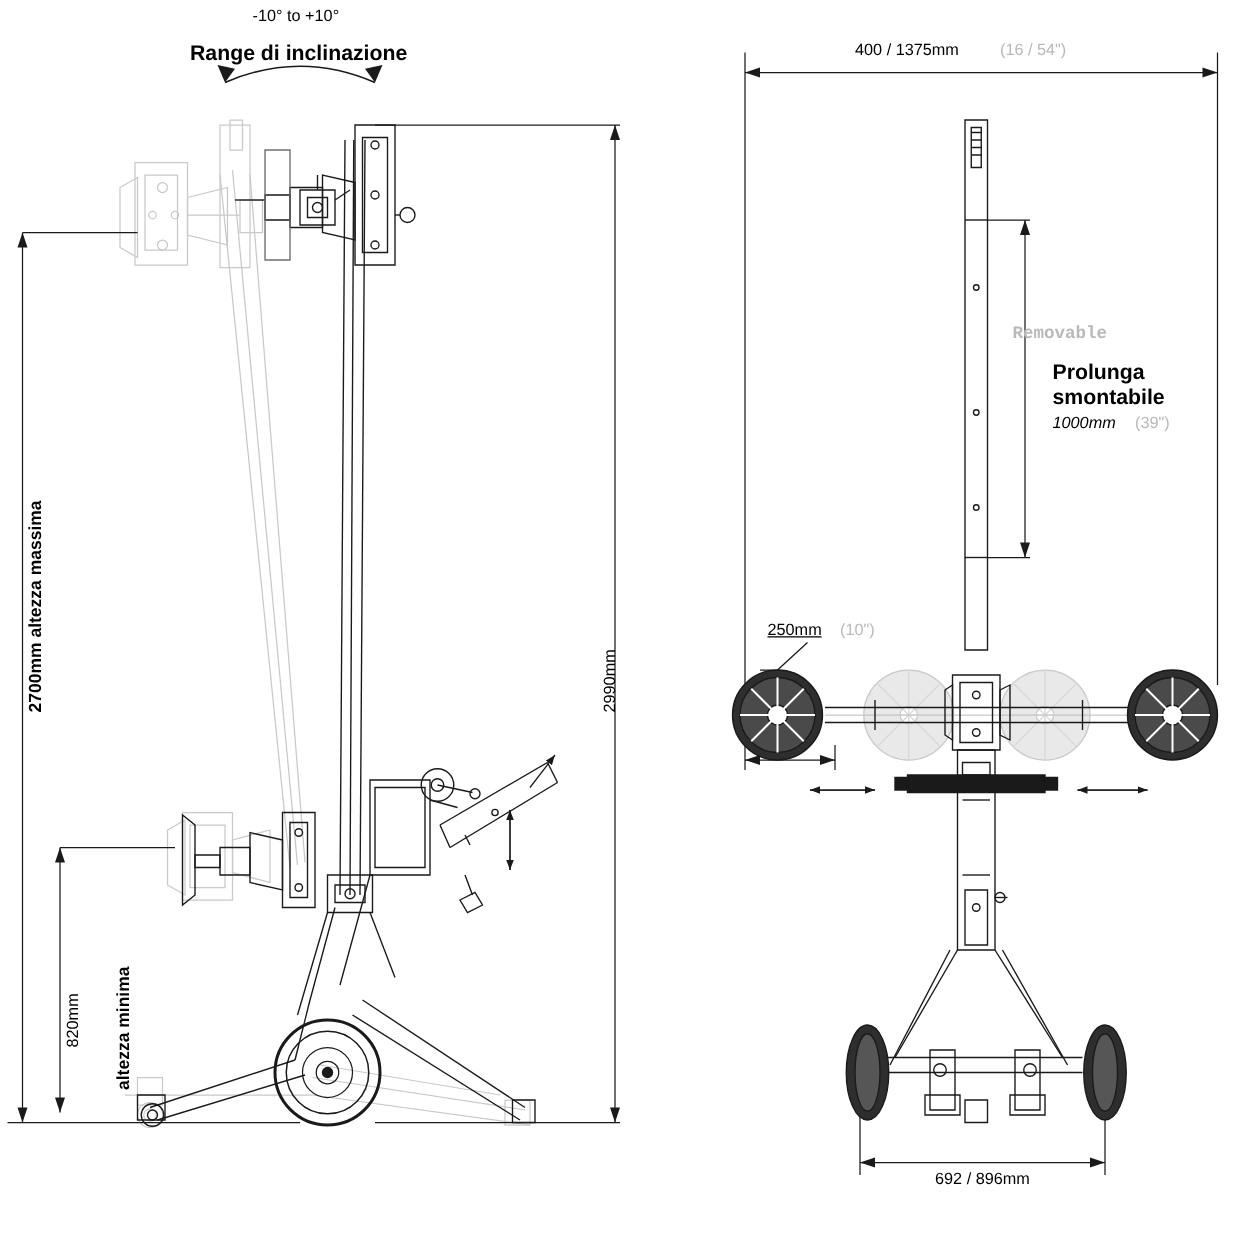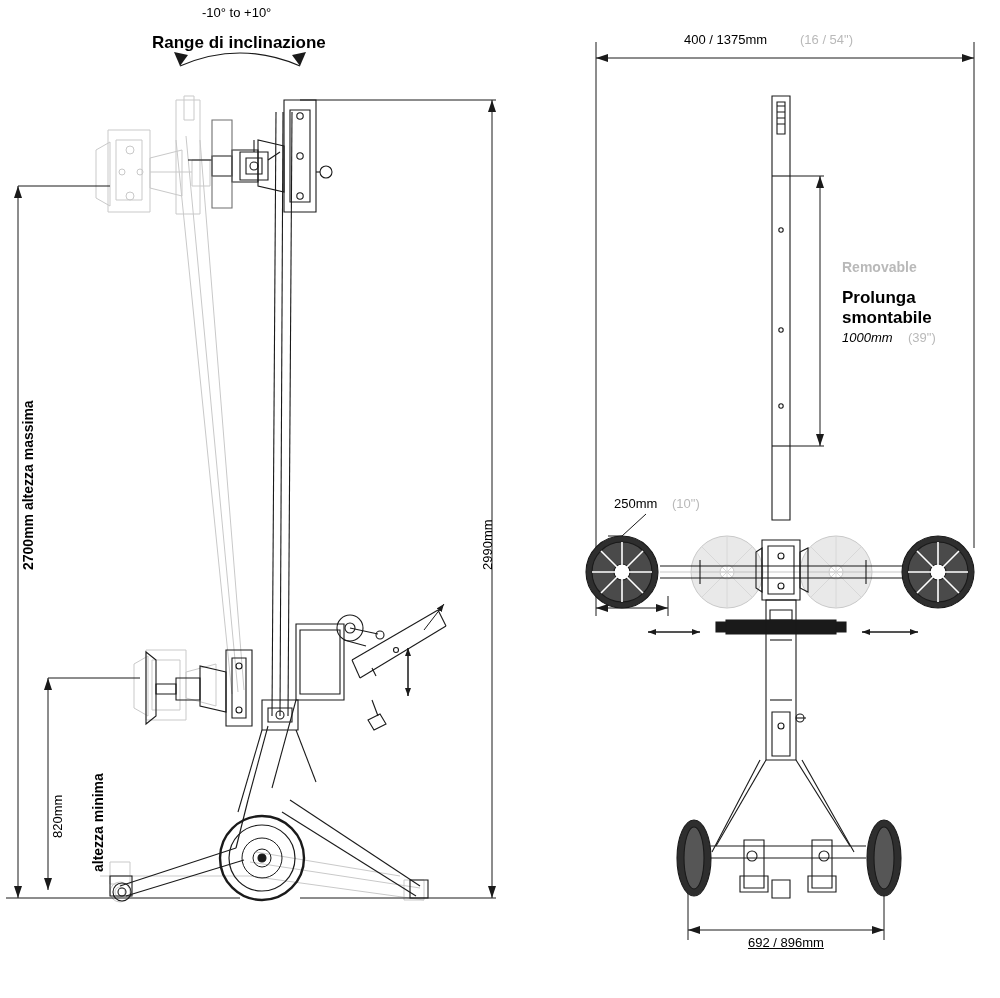--- a/index.html
+++ b/index.html
@@ -323,24 +323,24 @@
   <div class="lbl bold f14 rot90" style="left:20px; top:570px;">2700mm altezza massima</div>
 
   <div class="lbl f13 rot90" style="left:50px; top:838px;">820mm</div>
   <div class="lbl bold f14 rot90" style="left:90px; top:872px;">altezza minima</div>
 
   <div class="lbl f13 rot90" style="left:480px; top:570px;">2990mm</div>
 
   <div class="lbl f13" style="left:684px; top:32px;">400 / 1375mm</div>
   <div class="lbl f13 faint" style="left:800px; top:32px;">(16 / 54")</div>
 
-  <div class="lbl bold f14 faint" style="left:842px; top:259px;">Removable</div>
+  <div class="lbl bold f14 faint" style="left:810px; top:259px;font-family:Liberation Mono, monospace;">Removable</div>
   <div class="lbl bold f15" style="left:842px; top:288px;">Prolunga</div>
   <div class="lbl bold f15" style="left:842px; top:308px;">smontabile</div>
   <div class="lbl f13" style="left:842px; top:330px;font-style:italic;">1000mm</div>
   <div class="lbl f13 faint" style="left:908px; top:330px;">(39")</div>
 
-  <div class="lbl f13" style="left:614px; top:496px;">250mm</div>
+  <div class="lbl f13" style="left:614px; top:496px;text-decoration:underline;">250mm</div>
   <div class="lbl f13 faint" style="left:672px; top:496px;">(10")</div>
 
-  <div class="lbl f13" style="left:748px; top:935px;text-decoration:underline;">692 / 896mm</div>
+  <div class="lbl f13" style="left:748px; top:935px;">692 / 896mm</div>
 
 </div>
 
 </body></html>

